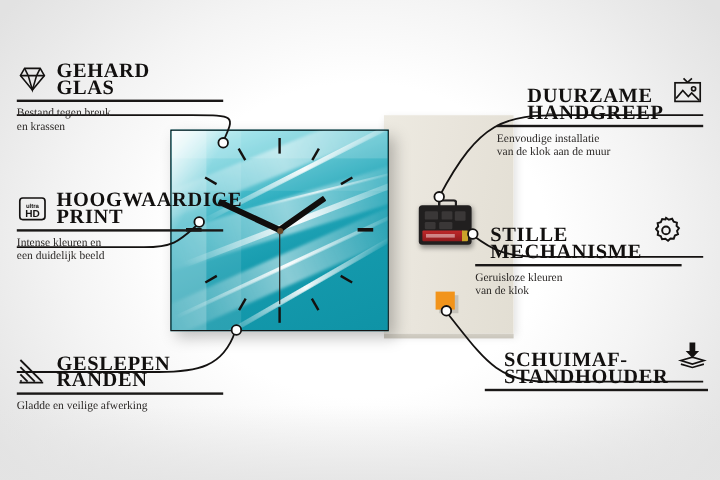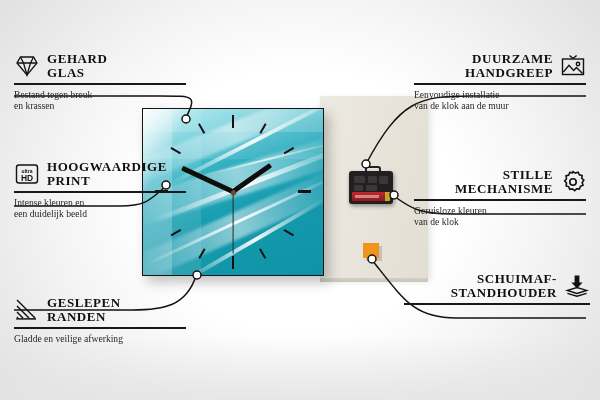--- a/index.html
+++ b/index.html
@@ -13,40 +13,40 @@
     background:
       radial-gradient(ellipse 62% 78% at 50% 50%, #ffffff 0%, #ffffff 42%, #f4f4f4 66%, #e9e9e9 86%, #e2e2e2 100%);
   }
   
   .feat{position:absolute;width:172px;}
   .feat .head{display:flex;align-items:center;gap:7px;}
   .feat.left .head{justify-content:flex-start;}
   .feat.right .head{justify-content:flex-end;}
   .feat .ttl{
     font-family:"Liberation Serif", serif;
-    font-weight:700;font-size:13px;line-height:13.5px;
+    font-weight:700;font-size:17px;line-height:13.5px;
     letter-spacing:.55px;color:#12100f;text-transform:uppercase;
     white-space:pre-line;
   }
   .feat.left .ttl{text-align:left;}
-  .feat.right .ttl{text-align:right;}
+  .feat.right .ttl{margin-top:21px;}
   .feat .rule{height:1.5px;background:#1a1817;margin:4px 0 4px 0;width:100%;}
   .feat .sub{
     font-family:"Liberation Serif", serif;
     font-size:9.6px;line-height:11.6px;color:#2a2725;white-space:pre-line;
   }
   .feat.left .sub{text-align:left;}
   .feat.right .sub{text-align:left;}
   .ic{width:26px;height:26px;flex:0 0 26px;display:block;}
   
   #f-glas{left:14px;top:52px;}
   #f-print{left:14px;top:160px;}
   #f-randen{left:14px;top:296px;}
   #f-handgreep{left:414px;top:52px;}
-  #f-mech{left:414px;top:168px;}
+  #f-mech{left:396px;top:168px;}
   #f-schuim{left:414px;top:272px;width:186px;}
   #f-schuim{left:404px;}
   
   .wires{position:absolute;left:0;top:0;width:600px;height:400px;pointer-events:none;}
   
   .wall{
     position:absolute;left:320px;top:96px;width:108px;height:182px;
     background:linear-gradient(100deg,#edeae1 0%,#e9e5dc 40%,#e2ded3 100%);
     box-shadow:2px 3px 7px rgba(0,0,0,.13);
   }

